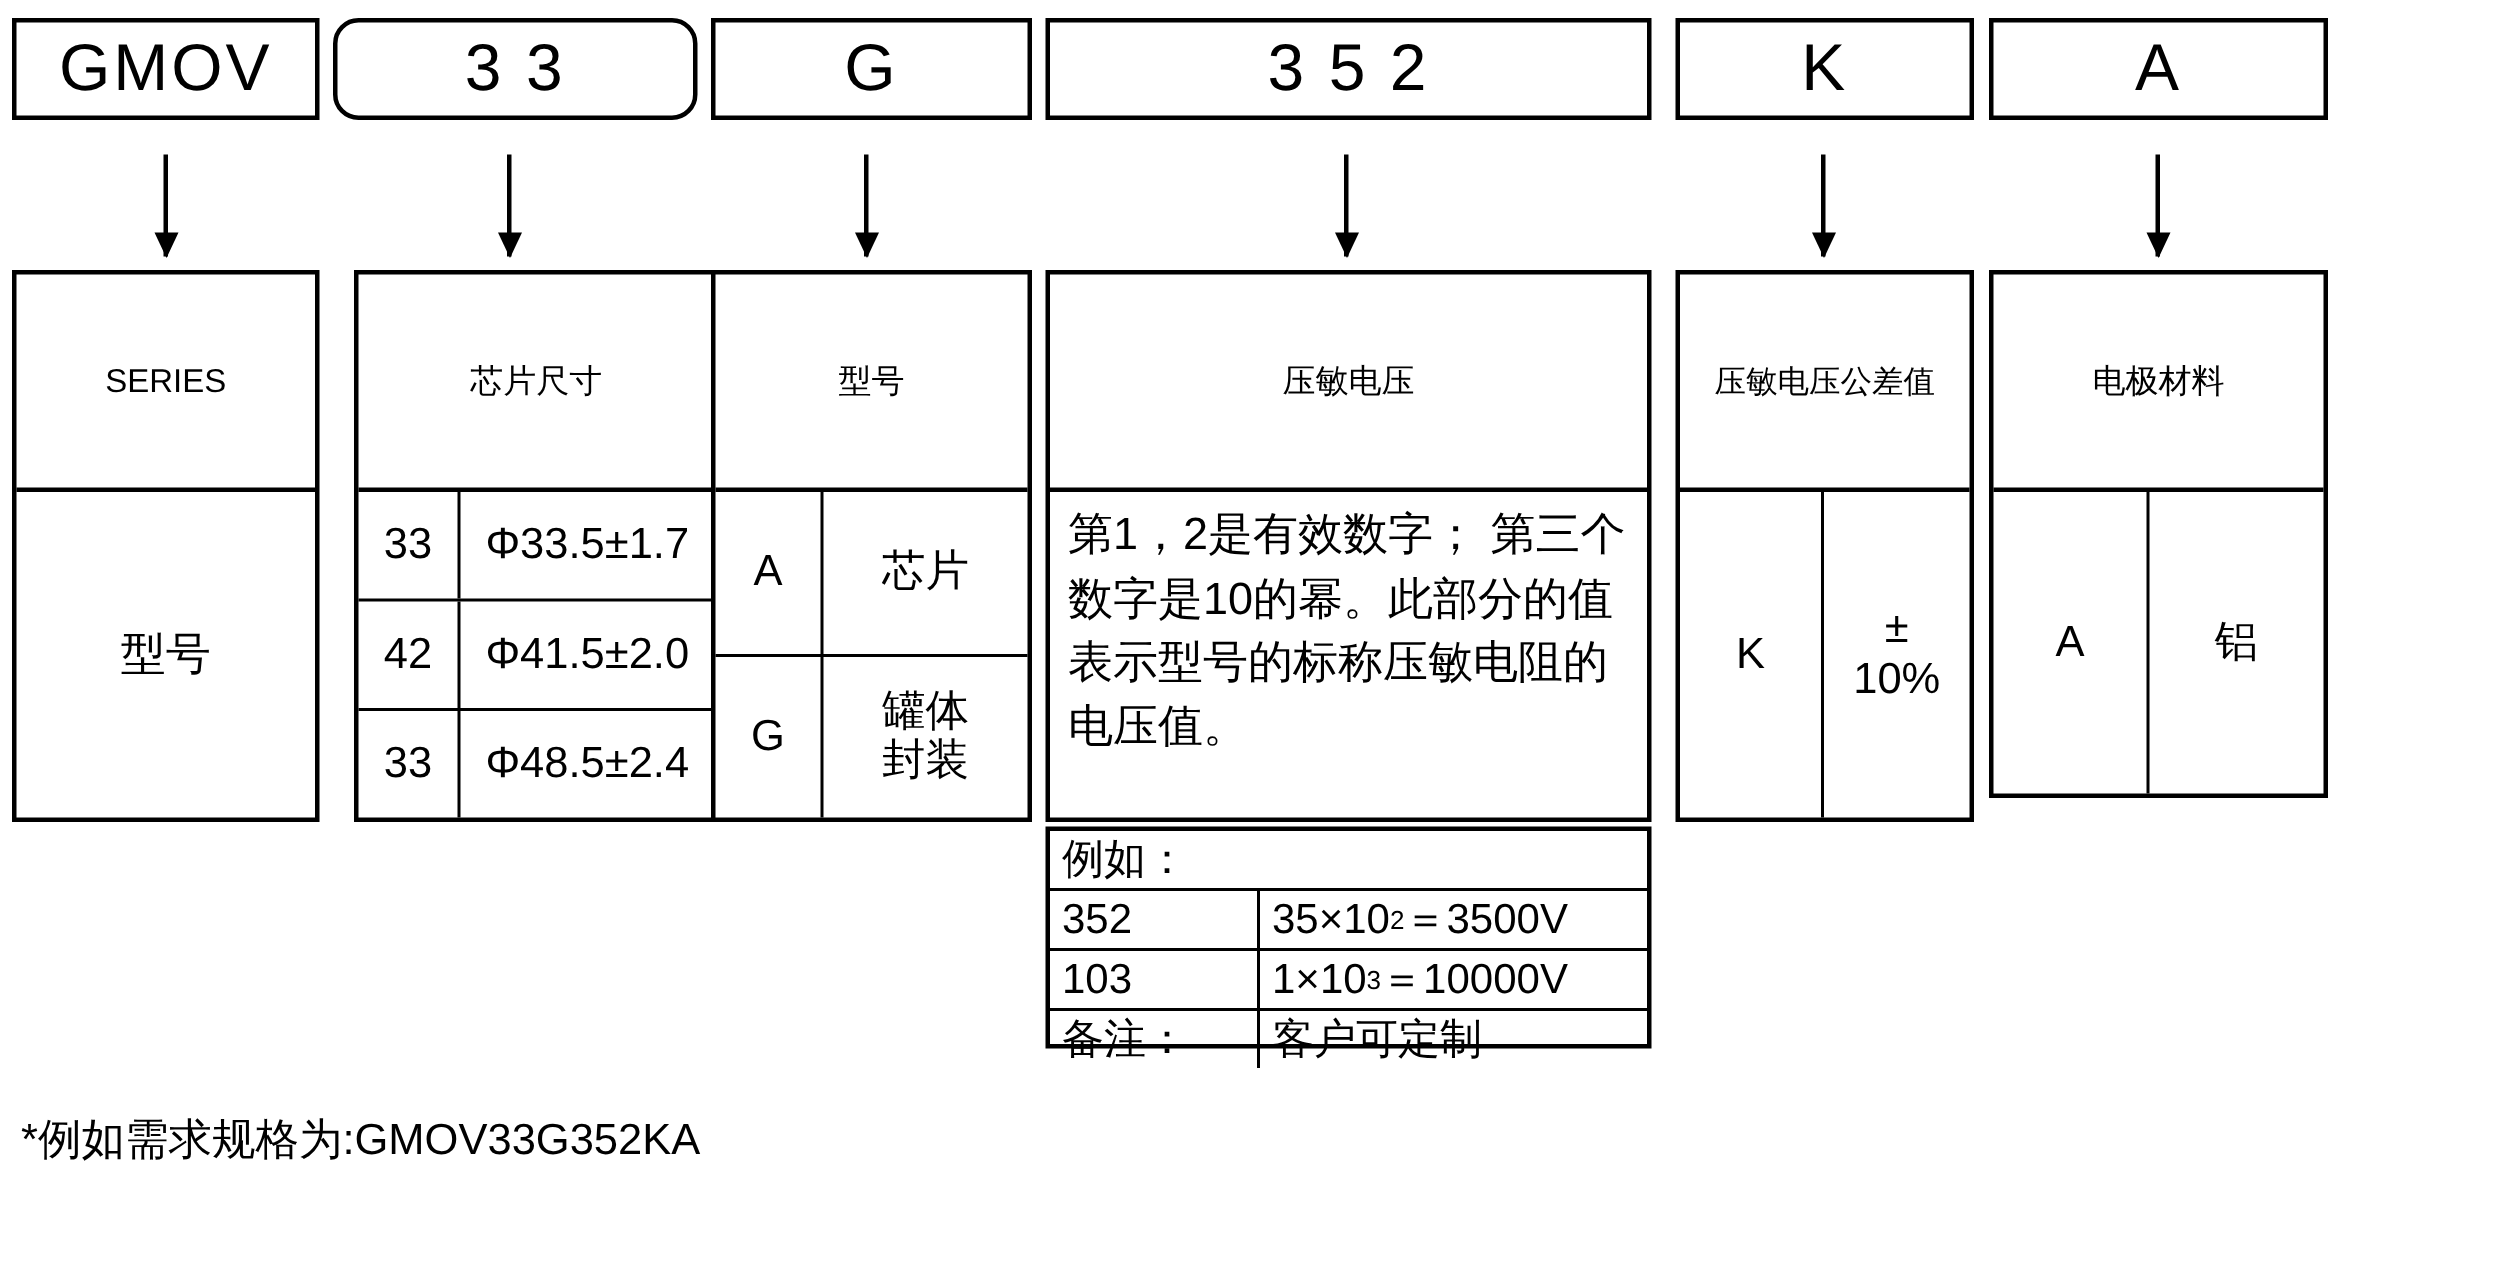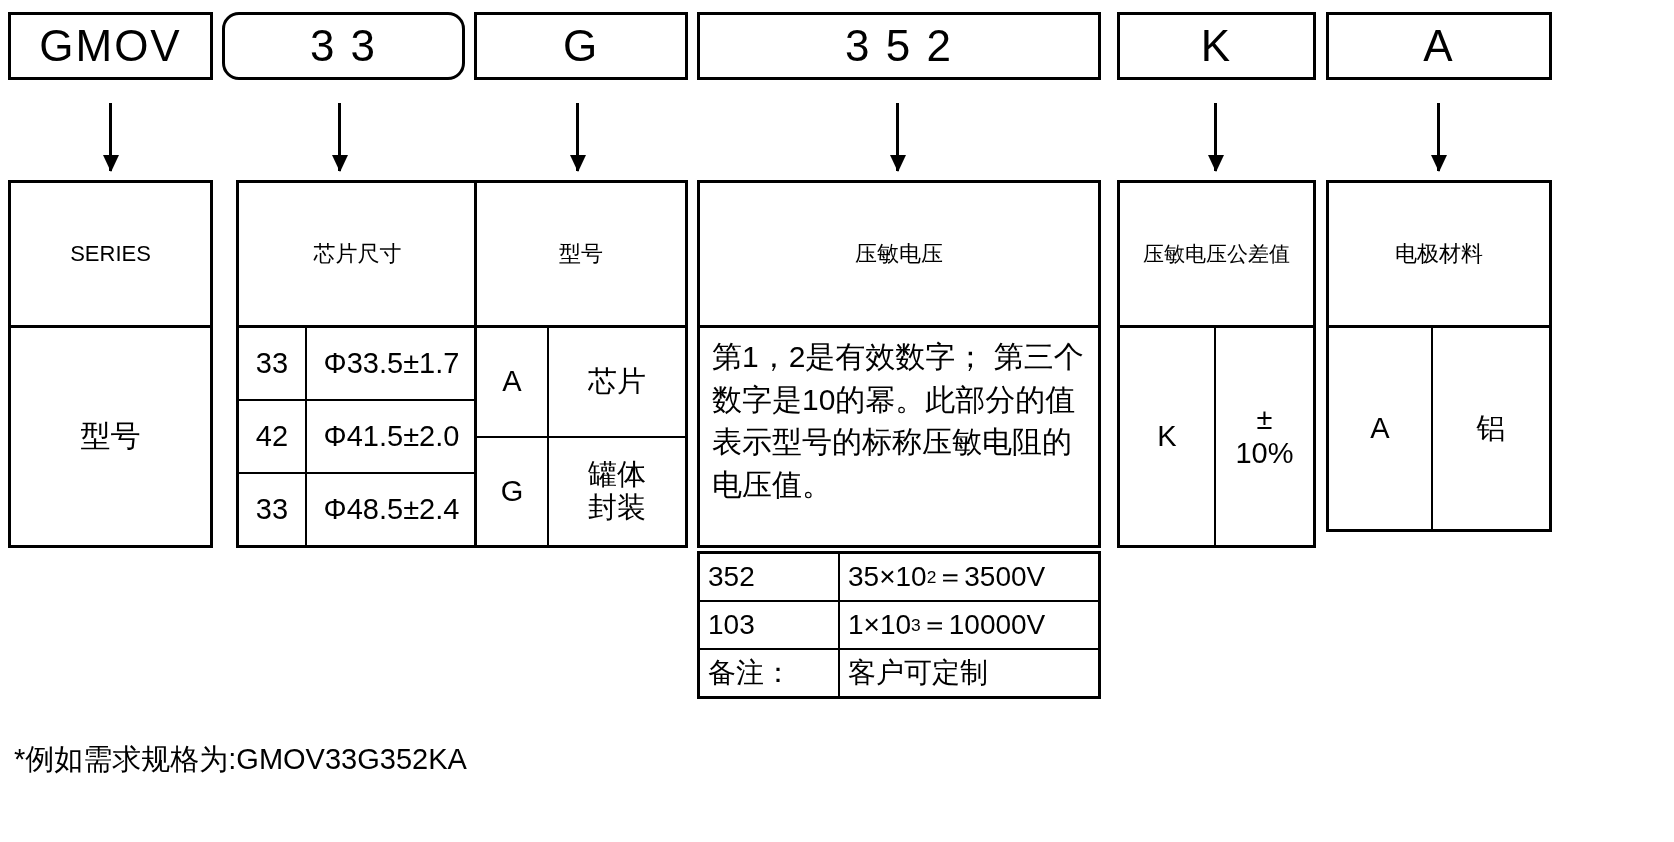--- a/index.html
+++ b/index.html
@@ -251,20 +251,23 @@
 
   <div class="col" style="left:697px; top:180px; width:404px; height:368px;">
     <div class="col-head" style="height:145px;">压敏电压</div>
     <div class="col-body">
       <div class="desc" style="border-bottom:none; flex:1;">第1，2是有效数字； 第三个数字是10的幂。此部分的值表示型号的标称压敏电阻的电压值。</div>
     </div>
   </div>
 
   <div class="extable" style="left:697px; top:551px; width:404px; height:148px;">
     <div class="exrow">
+      <div class="excell full">例如：</div>
+    </div>
+    <div class="exrow">
       <div class="excell ex-k">352</div>
       <div class="excell ex-v">
         <span>35×10</span>
           <sup>2</sup>
           <span>＝3500V</span>
       </div>
     </div>
     <div class="exrow">
       <div class="excell ex-k">103</div>
       <div class="excell ex-v">

